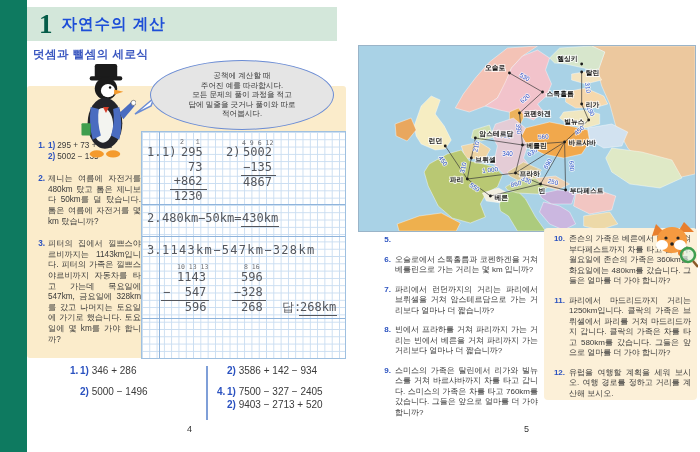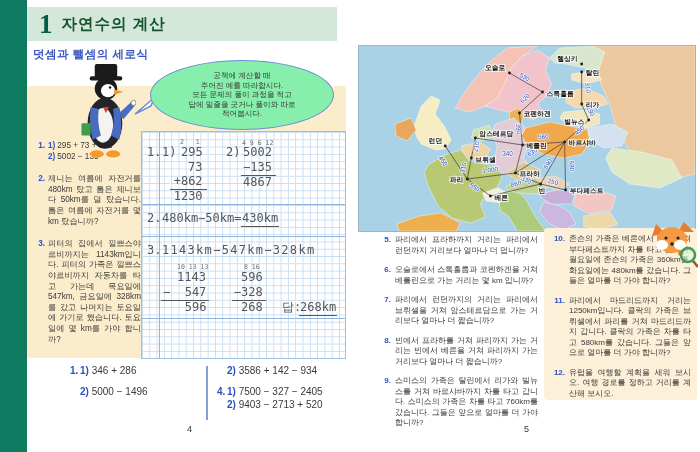--- a/index.html
+++ b/index.html
@@ -5,26 +5,26 @@
   html,body{margin:0;padding:0;background:#fff;}
   .book{position:relative;width:700px;height:452px;overflow:hidden;background:#ffffff;
         font-family:"Liberation Sans","DejaVu Sans",sans-serif;color:#3a3a3a;}
   .abs{position:absolute;}
 
   
   .green-strip{left:0;top:0;width:27px;height:452px;background:#0e7a60;}
   .chapter-header{left:27px;top:7px;width:310px;height:34px;background:#d3e7da;
                   display:flex;align-items:center;gap:9px;padding-left:12px;box-sizing:border-box;}
   .ch-num{font-family:"Liberation Serif","DejaVu Serif",serif;font-size:27px;font-weight:bold;color:#055c49;line-height:1;}
-  .ch-title{font-size:15.5px;font-weight:bold;color:#14532d;letter-spacing:1px;}
+  .ch-title{font-size:15.5px;font-weight:bold;color:#1d4ed8;letter-spacing:1px;}
   .section-title{left:33px;top:47px;font-size:11.5px;font-weight:bold;color:#3a57c0;letter-spacing:0.5px;}
   .cream-left{left:27px;top:86px;width:319px;height:272px;background:#fbeccb;border-radius:3px;}
 
   
-  .bubble{left:150px;top:60px;width:182px;height:68px;background:#86efac;border:1.5px solid #6b8cd4;
+  .bubble{left:150px;top:60px;width:182px;height:68px;background:#e5e5e5;border:1.5px solid #6b8cd4;
           border-radius:50%;display:flex;flex-direction:column;justify-content:center;align-items:center;z-index:6;}
   .bubble div{font-size:7.6px;line-height:9.5px;color:#333;white-space:nowrap;}
   .bubble-tail{left:134px;top:95px;width:22px;height:22px;z-index:5;}
   .penguin{left:78px;top:60px;width:58px;height:98px;z-index:6;}
   .fox{left:650px;top:222px;width:48px;height:46px;z-index:6;}
 
   
   #left-problems{left:34px;top:141px;width:107px;z-index:2;}
   .lprob{display:flex;gap:3px;font-size:8.2px;line-height:10.6px;}
   .lprob .pnum{color:#2b52c0;font-weight:bold;width:11px;text-align:right;flex:none;}
@@ -320,21 +320,20 @@
     <circle cx="28" cy="16" r="1.6" fill="#222"></circle>
     <circle cx="22" cy="22" r="1.8" fill="#222"></circle>
     <circle cx="31" cy="31" r="3" fill="#e87f2e"></circle>
     <circle cx="38" cy="33" r="7" fill="rgba(220,245,230,0.6)" stroke="#3d9e4f" stroke-width="2.5"></circle>
     <line x1="43" y1="39" x2="48" y2="45" stroke="#8a5a28" stroke-width="2.5"></line>
   </svg>
 
   <div class="abs rpcol" id="rp-left">
       <div class="prob">
         <span class="n">5.</span>
-        <div class="t">파리에서 프라하까지 거리는 파리에서 런던까지 거리보다 얼마나 더 멉니까?</div>
       </div>
       <div class="prob">
         <span class="n">6.</span>
         <div class="t">오슬로에서 스톡홀름과 코펜하겐을 거쳐 베를린으로 가는 거리는 몇 km 입니까?</div>
       </div>
       <div class="prob">
         <span class="n">7.</span>
         <div class="t">파리에서 런던까지의 거리는 파리에서 브뤼셀을 거쳐 암스테르담으로 가는 거리보다 얼마나 더 짧습니까?</div>
       </div>
       <div class="prob">

